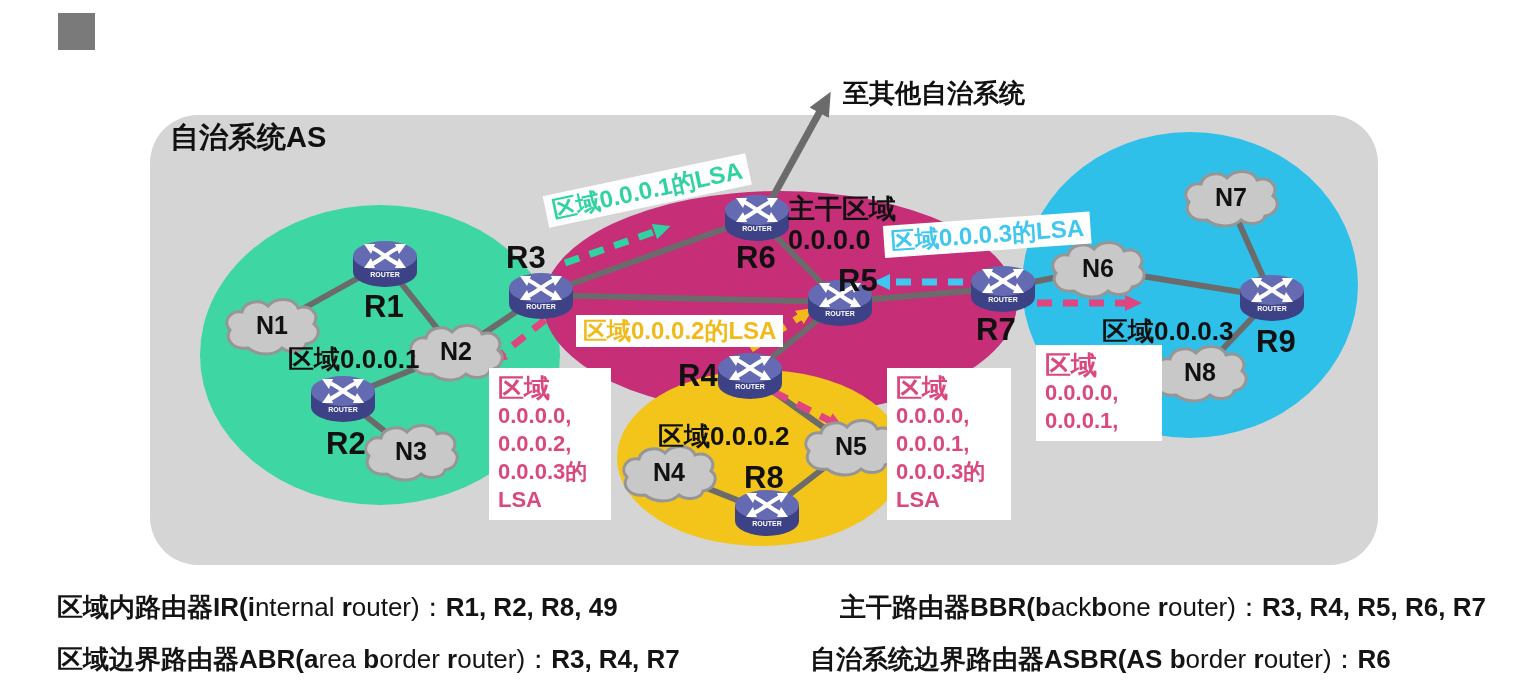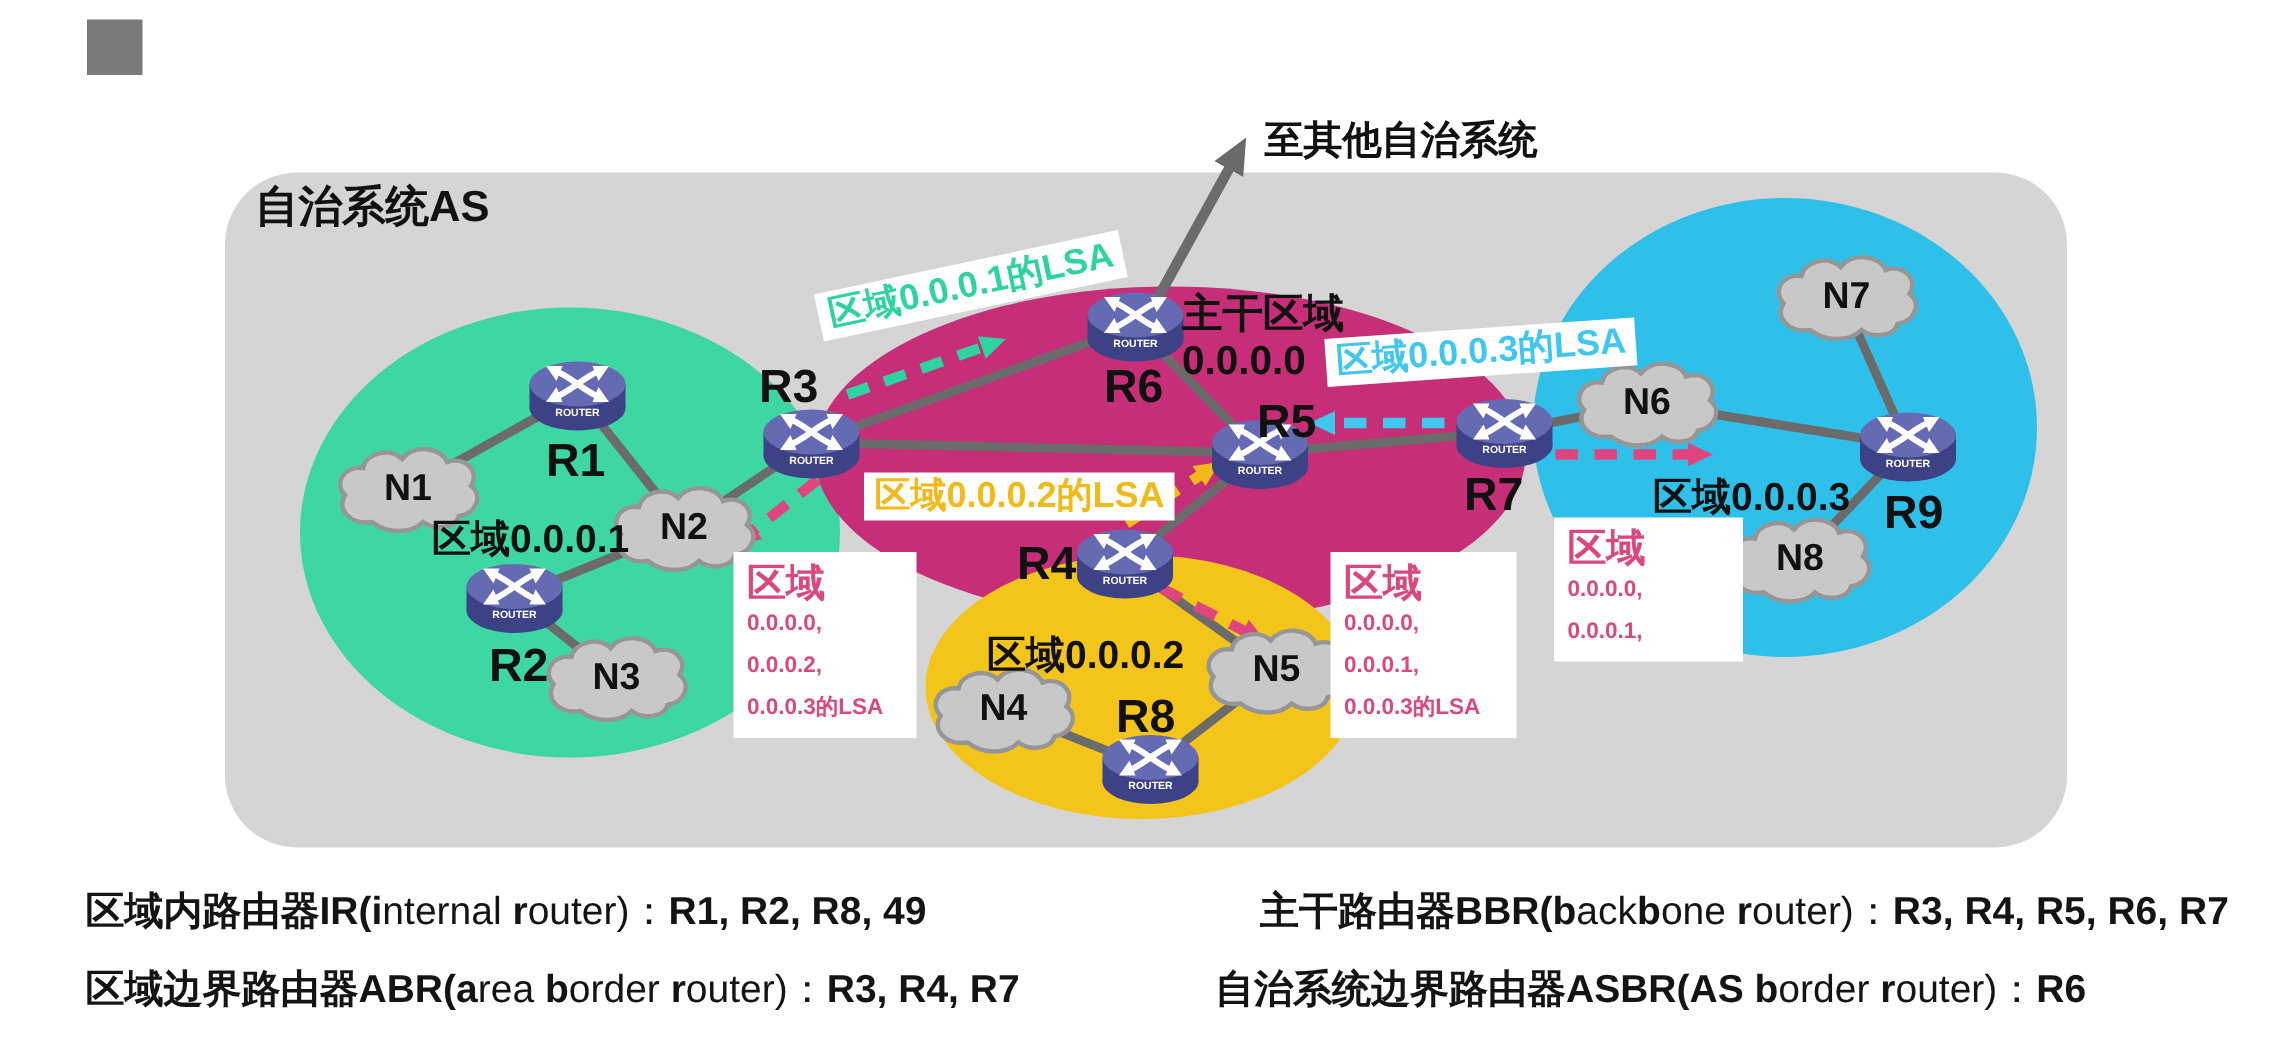--- a/index.html
+++ b/index.html
@@ -19,21 +19,21 @@
   .router-label{font-size:31px;font-weight:700;color:#111;}
   .net-label{font-size:25px;font-weight:700;color:#111;width:60px;text-align:center;}
   .area-label{font-size:26px;font-weight:700;color:#111;}
   .backbone-label{font-size:27px;font-weight:700;color:#111;text-align:left;line-height:31px;width:110px;}
   .lsa-flow{font-size:24px;font-weight:700;background:#ffffff;padding:2px 7px;line-height:28px;}
   .lsa-flow.teal{color:#2fd3a1;transform:rotate(-12deg);transform-origin:left center;}
   .lsa-flow.yellow{color:#f1ba1a;}
   .lsa-flow.cyan{color:#3fc7f0;transform:rotate(-4deg);transform-origin:left center;}
   .lsa-box{position:absolute;background:#ffffff;color:#d9487f;padding:6px 9px;line-height:28px;}
   .lsa-box .bx-title{font-size:26px;font-weight:700;}
-  .lsa-box .bx-line{font-size:15px;font-weight:700;}
+  .lsa-box .bx-line{font-size:22px;font-weight:700;}
   
   .legend-item{position:absolute;font-size:26px;color:#141414;white-space:nowrap;font-weight:400;}
   .seg-bold{font-weight:700;}
 </style>
 </head>
 <body>
 
 <div class="stage">
 
   <div class="bullet"></div>

